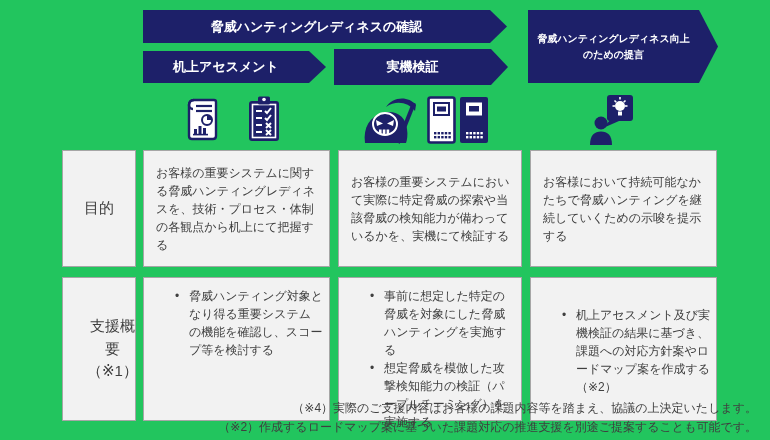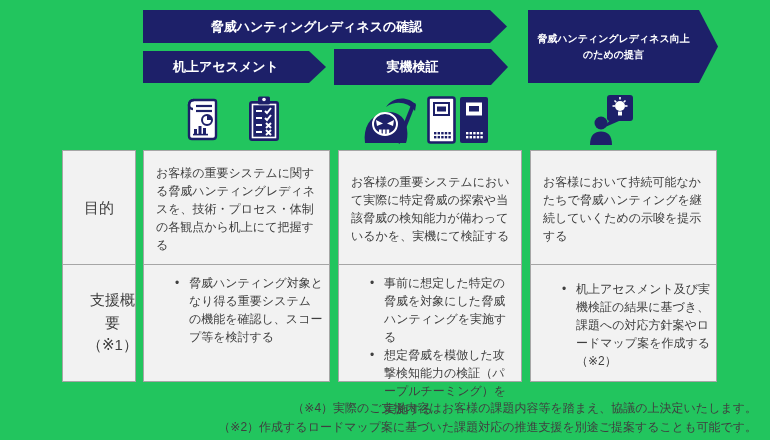--- a/index.html
+++ b/index.html
@@ -29,21 +29,21 @@
     position:absolute;background:#f2f2f2;border:1px solid #a6a6a6;box-sizing:border-box;
     font-size:12px;line-height:1.5;color:#3f3f3f;
   }
   .rowhead{display:flex;flex-direction:column;align-items:center;justify-content:center;font-size:15px;text-align:center;}
   .body-center{display:flex;align-items:center;padding:8px 8px 8px 12px;}
   .body-top{padding:9px 6px 6px 6px;}
   ul.bullets{margin:0;padding:0;list-style:none;}
   ul.bullets li{position:relative;padding-left:14px;margin:0 0 0 4px;}
   ul.bullets li::before{content:"\2022";position:absolute;left:0;top:0;}
   .r1{top:150px;height:117px;}
-  .r2{top:264px;height:118px;padding-left:27px;}
+  .r2{top:277px;height:144px;padding-left:27px;}
   .colh{left:62px;width:74px;}
   .col1{left:143px;width:187px;}
   .col2{left:338px;width:184px;}
   .col3{left:530px;width:187px;}
   .cell.v-center{display:flex;align-items:center;}
   
   .footnotes{position:absolute;top:399px;right:13px;text-align:right;font-size:12px;line-height:19px;color:#3f3f3f;}
 </style>
 </head>
 <body>

